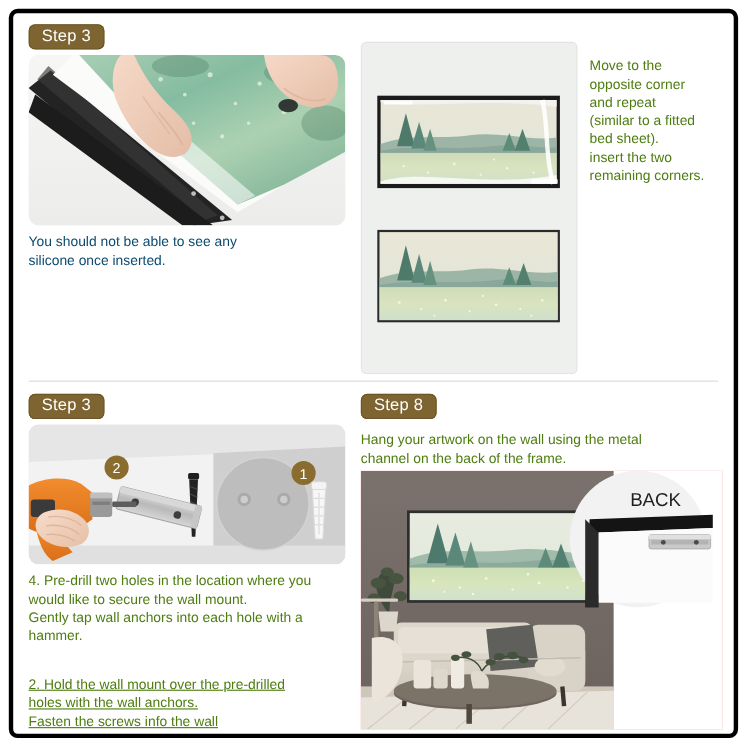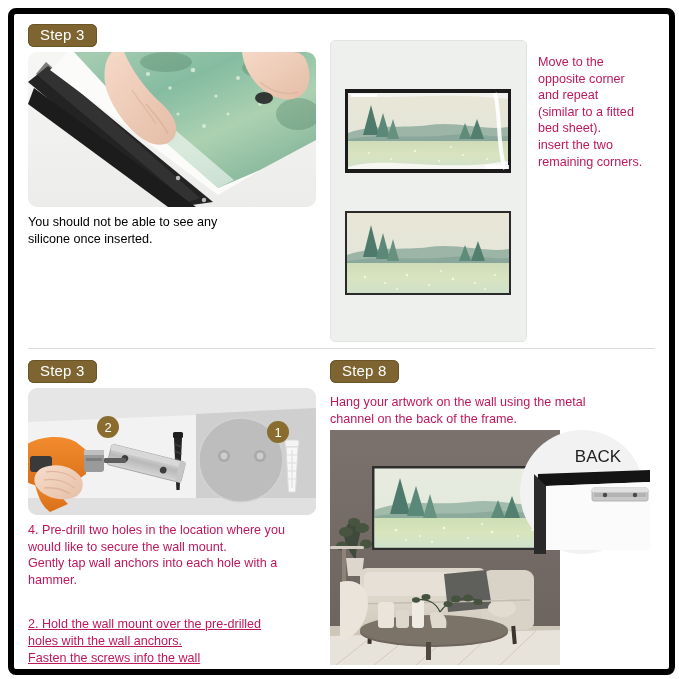--- a/index.html
+++ b/index.html
@@ -5,21 +5,21 @@
   html,body{margin:0;padding:0;background:#ffffff;}
   body{
     width:679px;height:679px;
     font-family:"Liberation Sans", sans-serif;
     color:#2b2b2b;
     -webkit-font-smoothing:antialiased;
   }
   .page{
     position:absolute;left:8px;top:8px;
     width:655px;height:655px;
-    border:6px solid #000000;
+    border:4px solid #000000;
     border-radius:8px;
     background:#ffffff;
     overflow:hidden;
   }
   .divider{
     position:absolute;left:14px;top:334px;width:627px;height:1px;
     background:#d9d9d9;
   }
 
   
@@ -33,24 +33,24 @@
     border-radius:6px;
     letter-spacing:.2px;
     line-height:1.05;
     box-shadow:0 0 0 1px #6b5527 inset;
   }
 
   
   .body-text{
     font-size:12.6px;
     line-height:16.6px;
-    color:#be185d;
+    color:#4d7c0f;
     white-space:pre-line;
   }
-  .body-text.hl{color:#000000;}
+  .body-text.hl{color:#0c4a6e;}
 
   
   .abs{position:absolute;}
 
   
   #s3-badge{left:14px;top:10px;}
   #s3-photo{
     left:14px;top:38px;width:288px;height:155px;
     border-radius:9px;overflow:hidden;background:#f3f3f1;
   }

